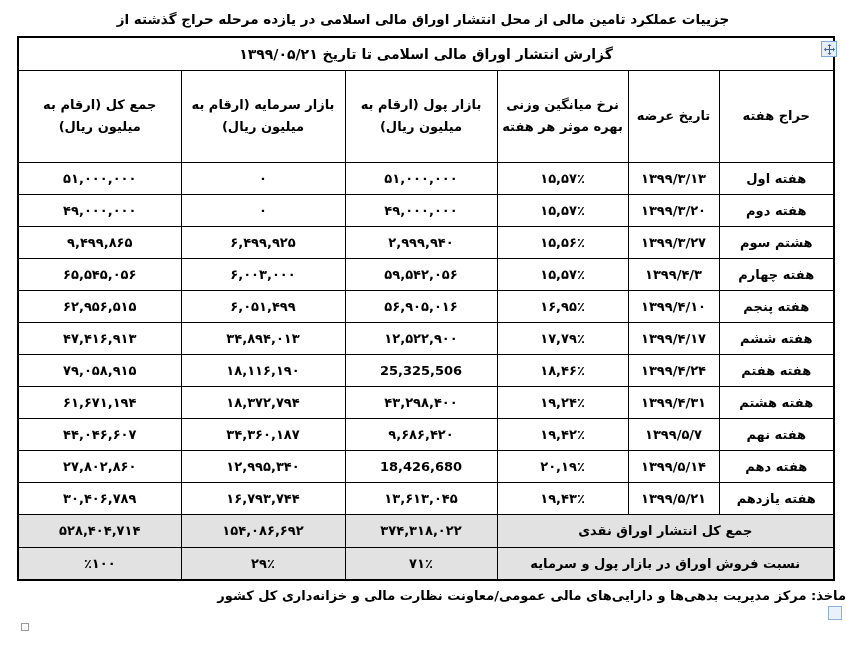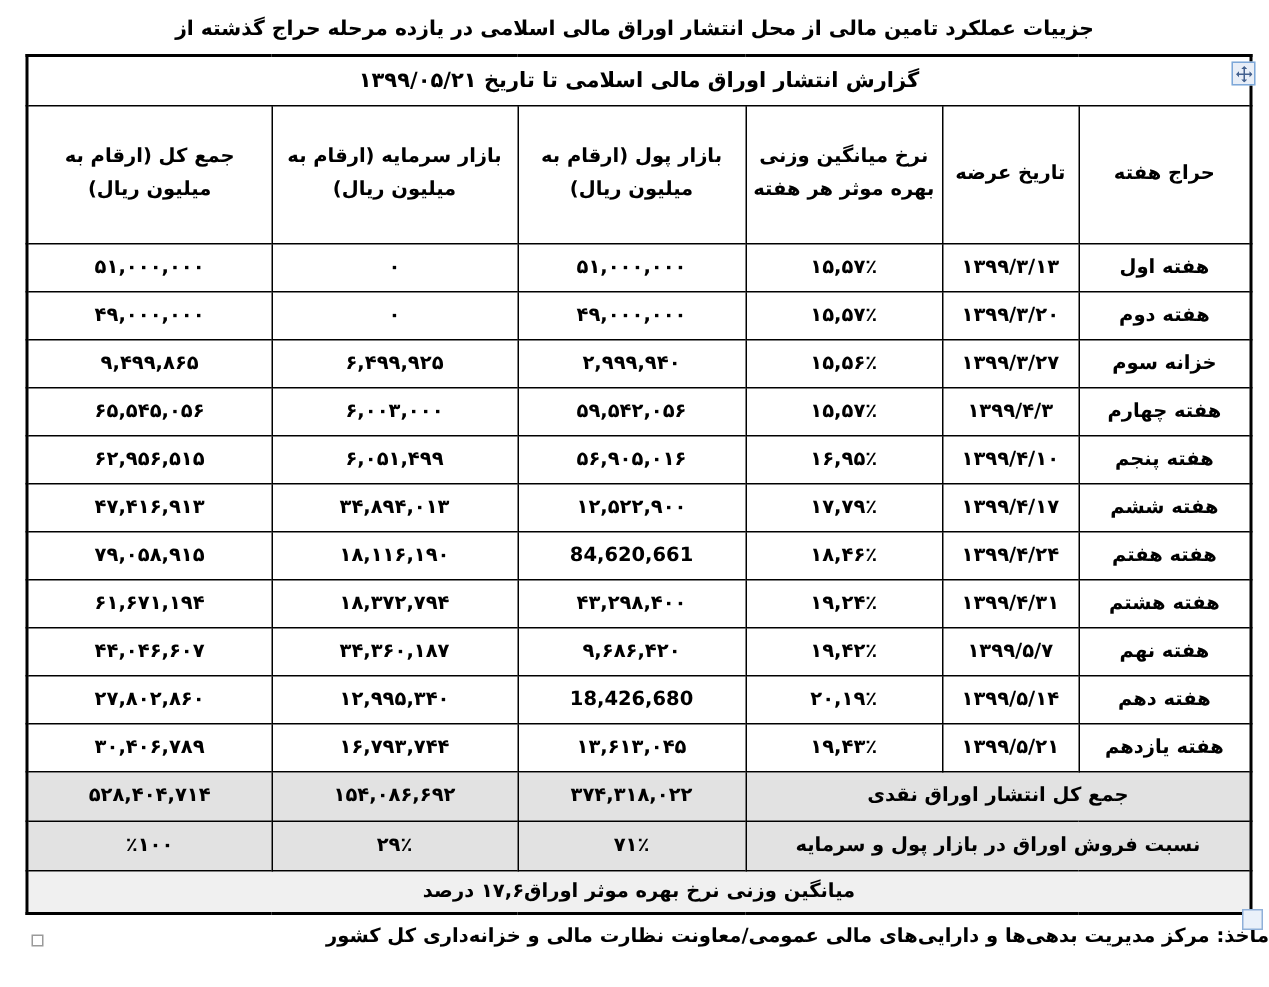--- a/index.html
+++ b/index.html
@@ -103,21 +103,21 @@
       </tr>
       <tr>
         <td class="rtl">هفته دوم</td>
         <td class="num">۱۳۹۹/۳/۲۰</td>
         <td class="num">۱۵,۵۷٪</td>
         <td class="num">۴۹,۰۰۰,۰۰۰</td>
         <td class="num">۰</td>
         <td class="num">۴۹,۰۰۰,۰۰۰</td>
       </tr>
       <tr>
-        <td class="rtl">خزانه سوم</td>
+        <td class="rtl">هشتم سوم</td>
         <td class="num">۱۳۹۹/۳/۲۷</td>
         <td class="num">۱۵,۵۶٪</td>
         <td class="num">۲,۹۹۹,۹۴۰</td>
         <td class="num">۶,۴۹۹,۹۲۵</td>
         <td class="num">۹,۴۹۹,۸۶۵</td>
       </tr>
       <tr>
         <td class="rtl">هفته چهارم</td>
         <td class="num">۱۳۹۹/۴/۳</td>
         <td class="num">۱۵,۵۷٪</td>
@@ -138,21 +138,21 @@
         <td class="num">۱۳۹۹/۴/۱۷</td>
         <td class="num">۱۷,۷۹٪</td>
         <td class="num">۱۲,۵۲۲,۹۰۰</td>
         <td class="num">۳۴,۸۹۴,۰۱۳</td>
         <td class="num">۴۷,۴۱۶,۹۱۳</td>
       </tr>
       <tr>
         <td class="rtl">هفته هفتم</td>
         <td class="num">۱۳۹۹/۴/۲۴</td>
         <td class="num">۱۸,۴۶٪</td>
-        <td class="num">84,620,661</td>
+        <td class="num">25,325,506</td>
         <td class="num">۱۸,۱۱۶,۱۹۰</td>
         <td class="num">۷۹,۰۵۸,۹۱۵</td>
       </tr>
       <tr>
         <td class="rtl">هفته هشتم</td>
         <td class="num">۱۳۹۹/۴/۳۱</td>
         <td class="num">۱۹,۲۴٪</td>
         <td class="num">۴۳,۲۹۸,۴۰۰</td>
         <td class="num">۱۸,۳۷۲,۷۹۴</td>
         <td class="num">۶۱,۶۷۱,۱۹۴</td>
@@ -188,22 +188,19 @@
       <td class="num">۳۷۴,۳۱۸,۰۲۲</td>
       <td class="num">۱۵۴,۰۸۶,۶۹۲</td>
       <td class="num">۵۲۸,۴۰۴,۷۱۴</td>
     </tr>
     <tr class="summary">
       <td colspan="3" class="rtl">نسبت فروش اوراق در بازار پول و سرمایه</td>
       <td class="num">۷۱٪</td>
       <td class="num">۲۹٪</td>
       <td class="num">٪۱۰۰</td>
     </tr>
-    <tr class="footer-note">
-      <td colspan="6" class="rtl">میانگین وزنی نرخ بهره موثر اوراق۱۷,۶ درصد</td>
-    </tr>
   </tbody>
 </table>
 
 <div class="resize-handle"></div>
 <div class="anchor-box"></div>
 
 <div class="source">ماخذ: مرکز مدیریت بدهی‌ها و دارایی‌های مالی عمومی/معاونت نظارت مالی و خزانه‌داری کل کشور</div>
 
 </body></html>

